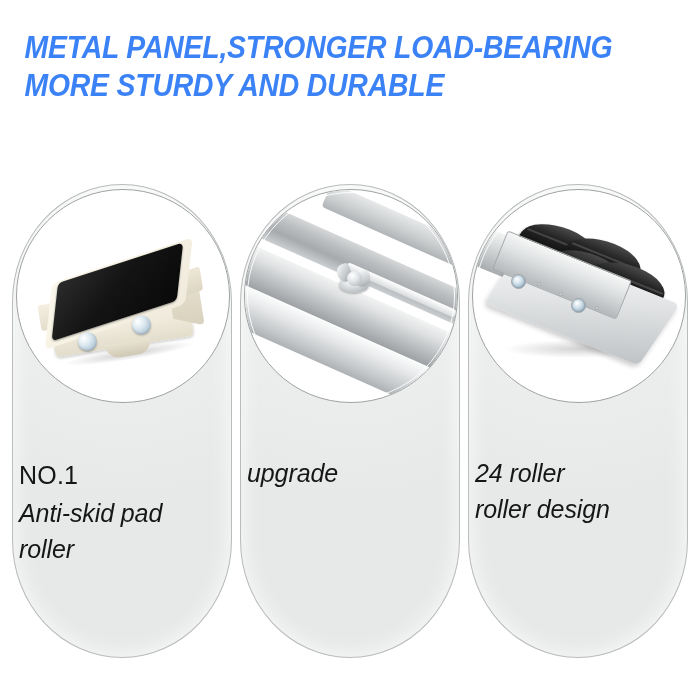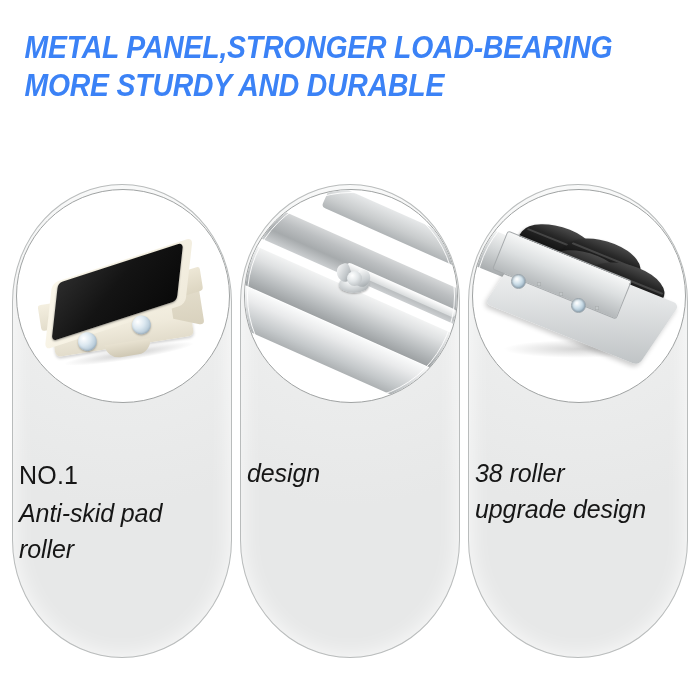--- a/index.html
+++ b/index.html
@@ -433,21 +433,21 @@
           <div class="wingnut">
             <div class="base"></div>
             <div class="wing-l"></div>
             <div class="wing-r"></div>
             <div class="knob"></div>
           </div>
         </div>
       </div>
     </div>
     <div class="caption">
-      <span class="cap-line">design</span>
+      <span class="cap-line">upgrade</span>
     </div>
   </div>
 
   <div class="panel">
     <div class="photo">
       <div class="photo-stage">
         <div class="rollers">
           <div class="ground-shadow"></div>
           <div class="rail"></div>
           <div class="roller r1">
@@ -470,18 +470,18 @@
           <div class="bracket"></div>
           <div class="screw s1"></div>
           <div class="screw s2"></div>
           <div class="dot d1"></div>
           <div class="dot d2"></div>
           <div class="dot d3"></div>
         </div>
       </div>
     </div>
     <div class="caption">
-      <span class="cap-line">38 roller</span>
-      <span class="cap-line">upgrade design</span>
+      <span class="cap-line">24 roller</span>
+      <span class="cap-line">roller design</span>
     </div>
   </div>
 
 </div>
 
 </body></html>

